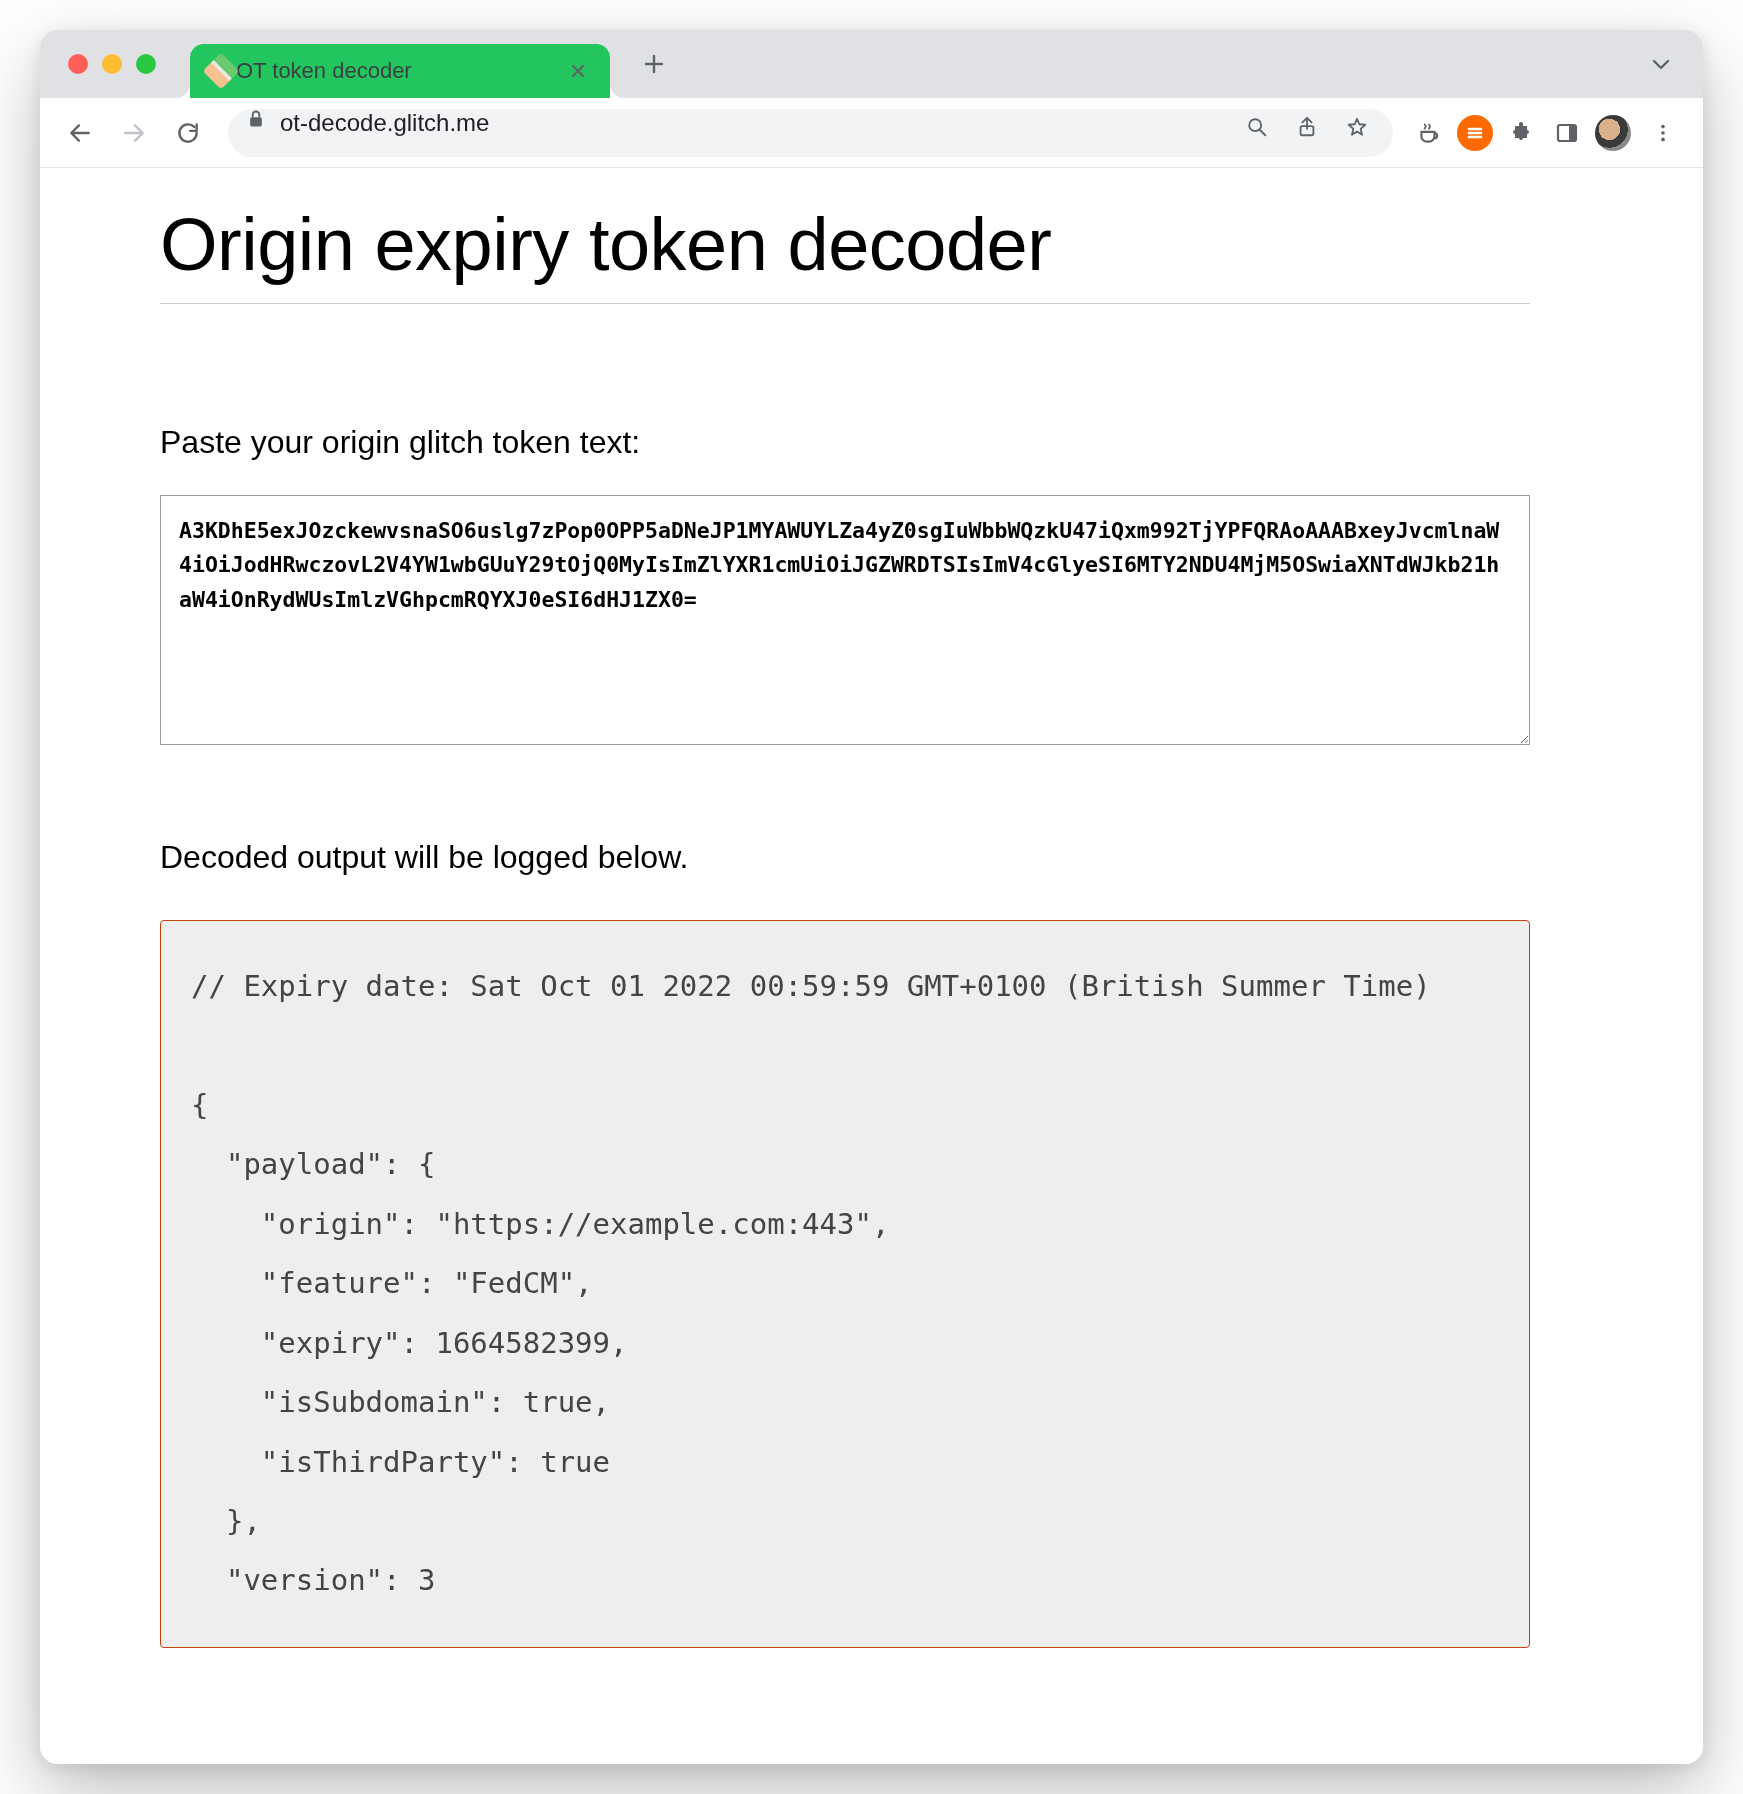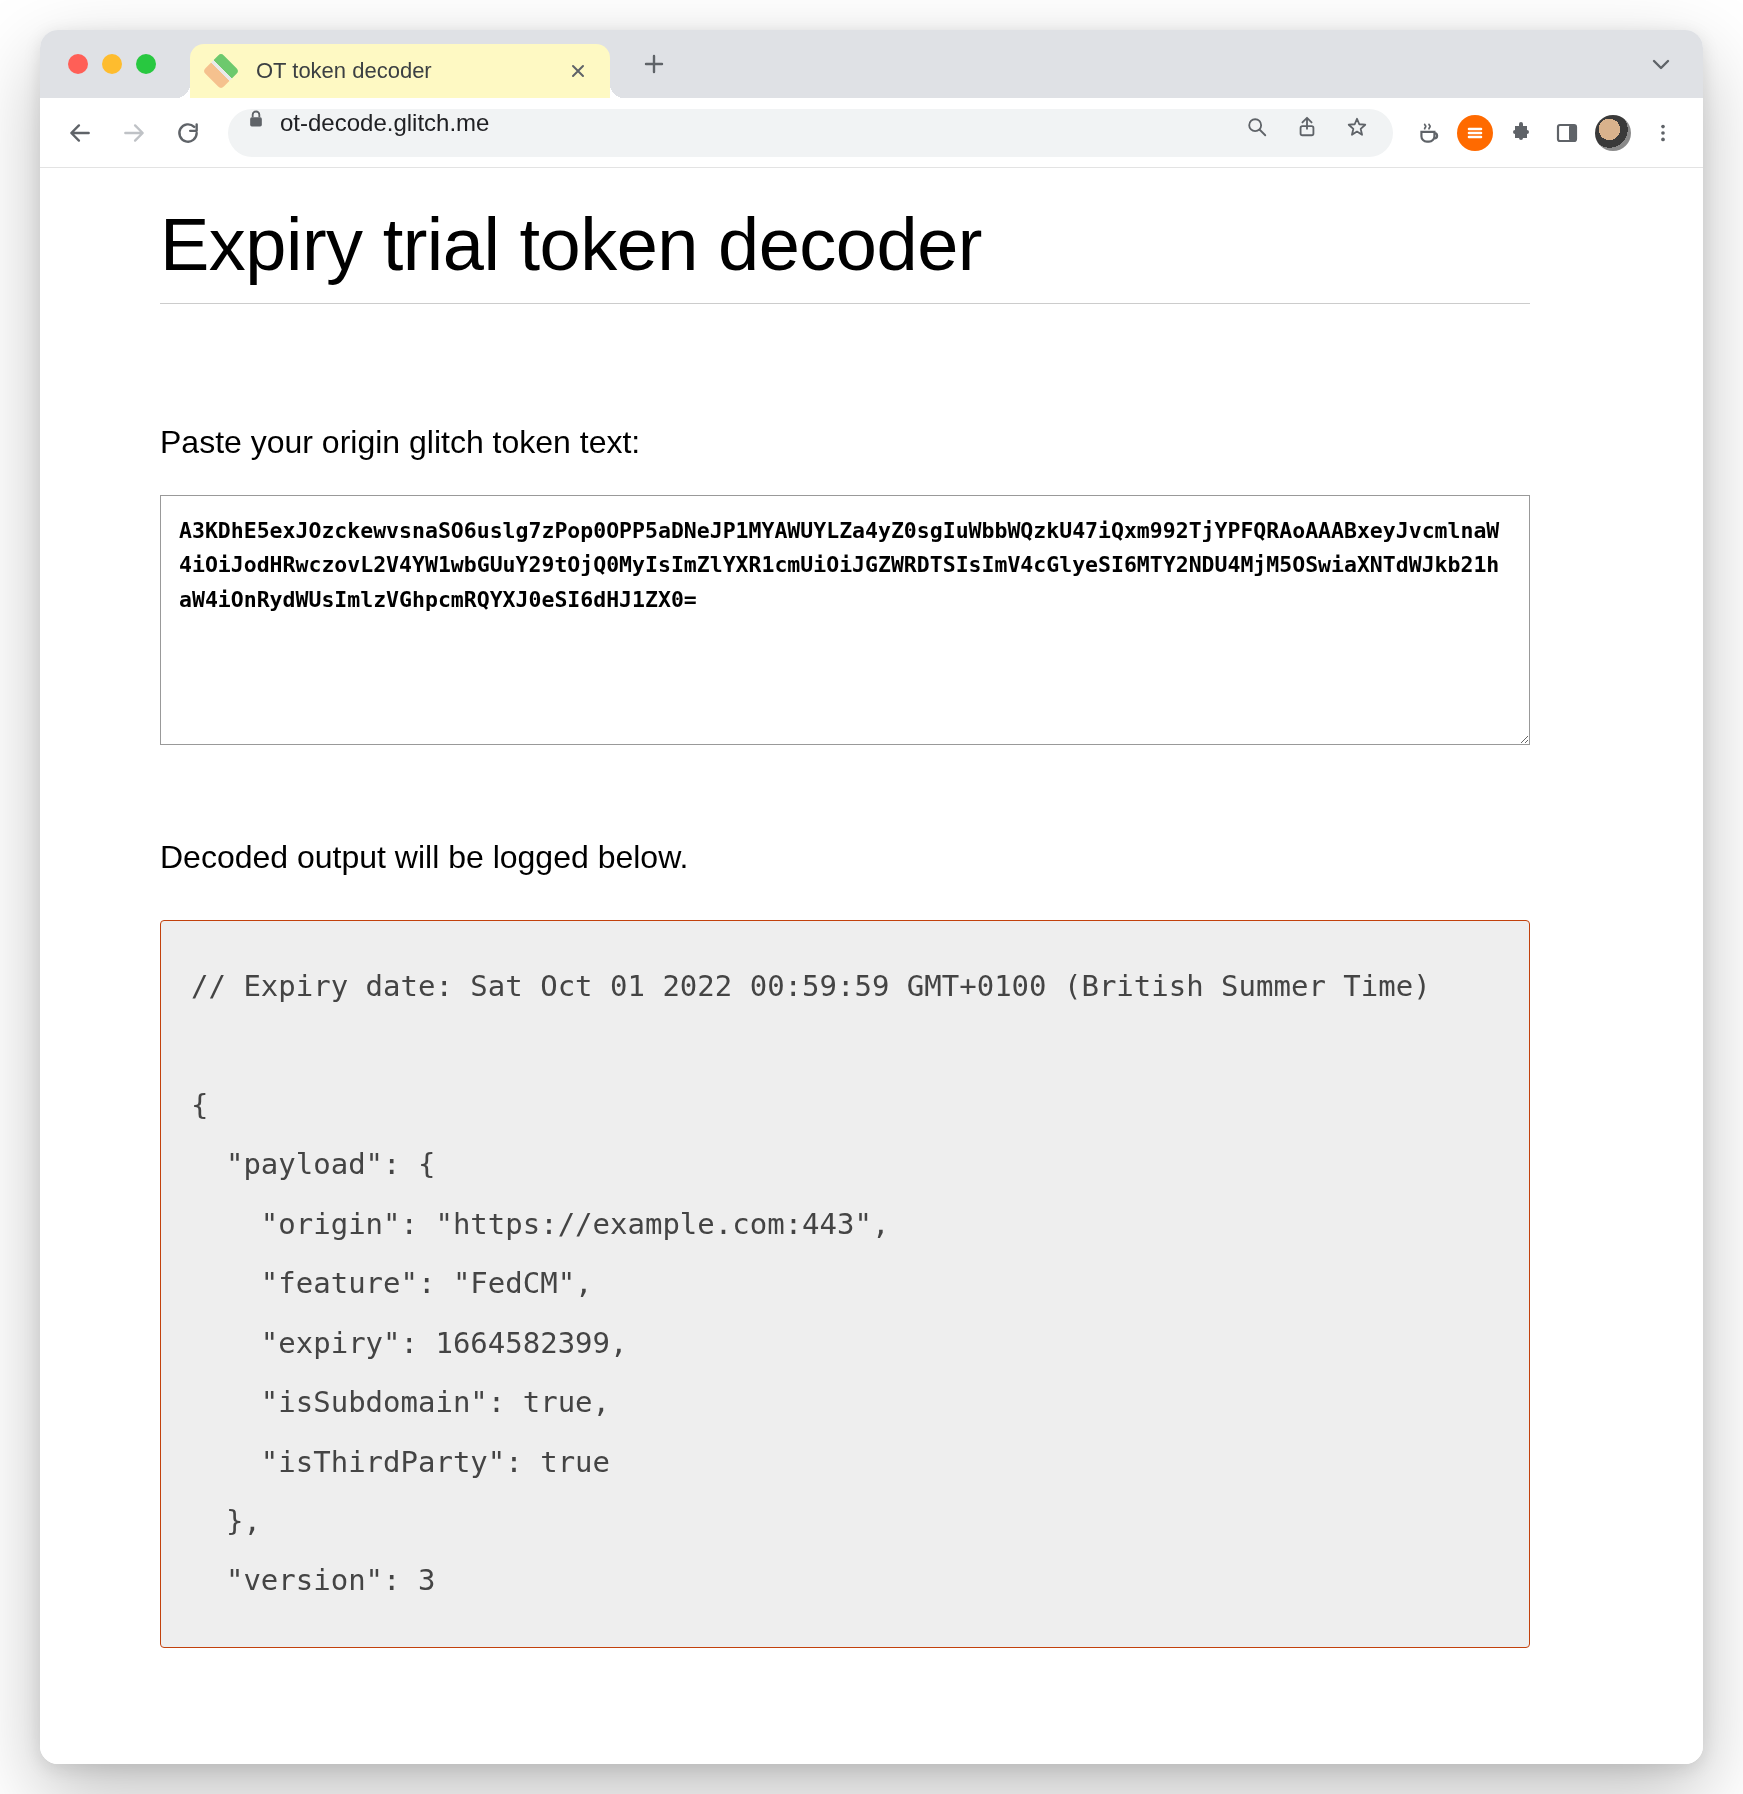--- a/index.html
+++ b/index.html
@@ -45,28 +45,28 @@
   .traffic-light {
     width: 20px; height: 20px; border-radius: 50%;
   }
   .tl-red { background:#ff5f57; }
   .tl-yellow { background:#febc2e; }
   .tl-green { background:#28c840; }
 
   .tab {
     height: 54px;
     min-width: 420px;
-    background: #fef9c3;
+    background: #22c55e;
     border-top-left-radius: 14px;
     border-top-right-radius: 14px;
     display: flex;
     align-items: center;
     padding: 6px 18px;
     position: relative;
-    gap: 22px;
+    gap: 2px;
   }
   .tab::before, .tab::after {
     content:"";
     position:absolute; bottom:0; width:14px; height:14px;
     background: radial-gradient(circle at var(--cx) 0, transparent 14px, #fff 14px);
   }
   .tab::before { left:-14px; --cx:0; }
   .tab::after  { right:-14px; --cx:100%; }
   .tab-favicon {
     width: 26px; height: 26px;
@@ -331,21 +331,21 @@
         <svg width="22" height="22" viewBox="0 0 24 24">
             <circle cx="12" cy="5" r="2" fill="currentColor"></circle>
             <circle cx="12" cy="12" r="2" fill="currentColor"></circle>
             <circle cx="12" cy="19" r="2" fill="currentColor"></circle>
           </svg>
       </div>
     </div>
 
     <div class="content">
       <div class="page">
-        <h1 class="page-title">Expiry trial token decoder</h1>
+        <h1 class="page-title">Origin expiry token decoder</h1>
         <hr class="page-divider">
 
         <p class="section-label">Paste your origin glitch token text:</p>
 
         <textarea class="token-input" spellcheck="false" style="">A3KDhE5exJOzckewvsnaSO6uslg7zPop0OPP5aDNeJP1MYAWUYLZa4yZ0sgIuWbbWQzkU47iQxm992TjYPFQRAoAAABxeyJvcmlnaW4iOiJodHRwczovL2V4YW1wbGUuY29tOjQ0MyIsImZlYXR1cmUiOiJGZWRDTSIsImV4cGlyeSI6MTY2NDU4MjM5OSwiaXNTdWJkb21haW4iOnRydWUsImlzVGhpcmRQYXJ0eSI6dHJ1ZX0=</textarea>
 
         <p class="out-label section-label">Decoded output will be logged below.</p>
 
         <pre class="output">// Expiry date: Sat Oct 01 2022 00:59:59 GMT+0100 (British Summer Time)
 

